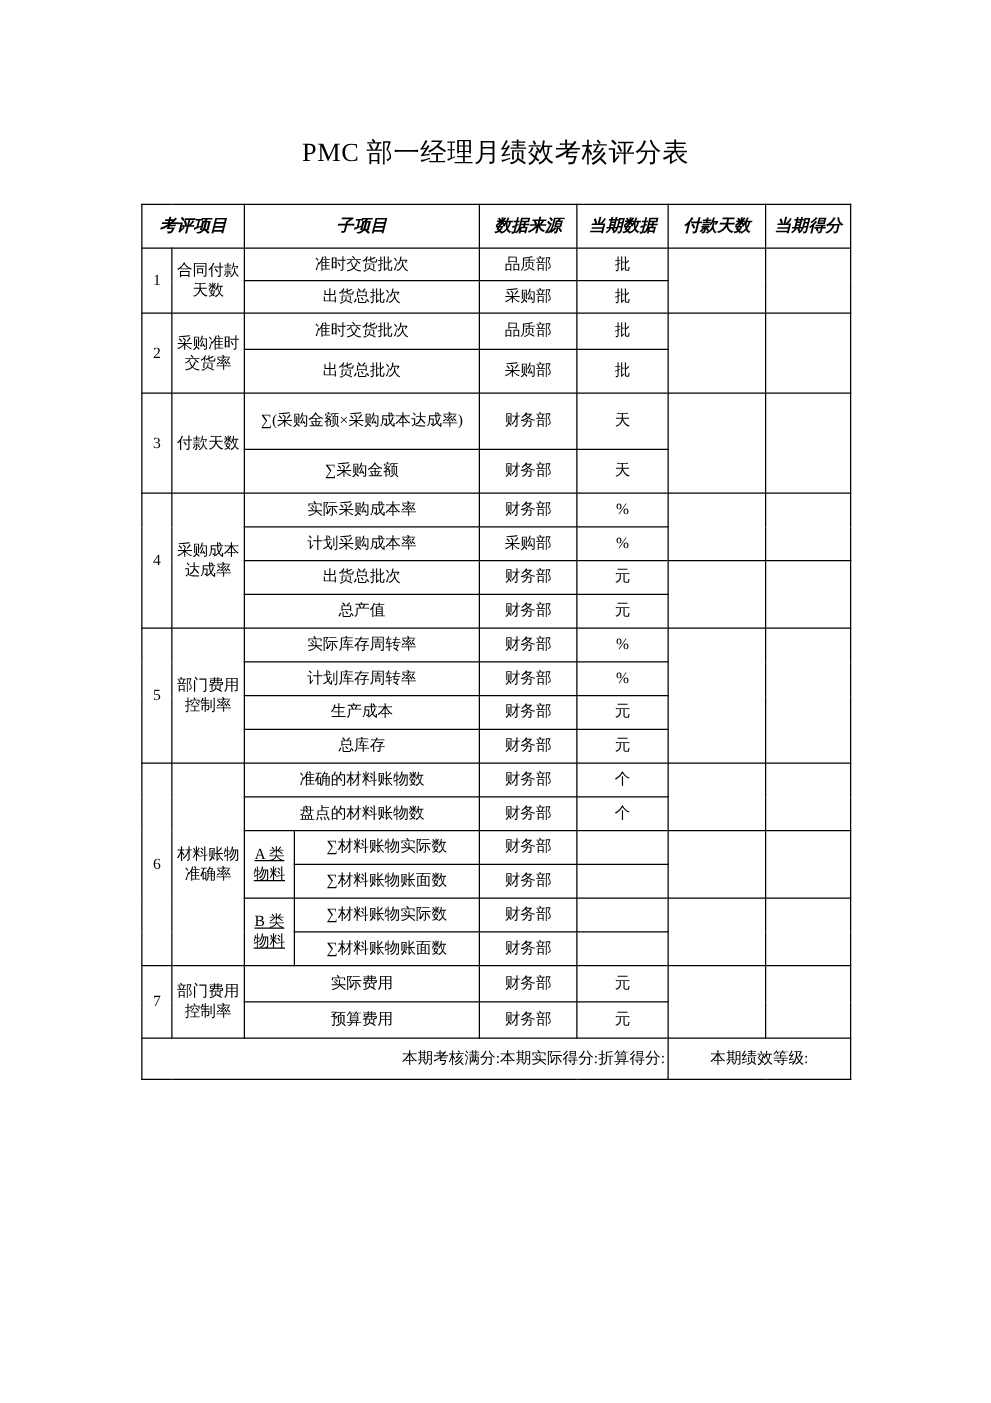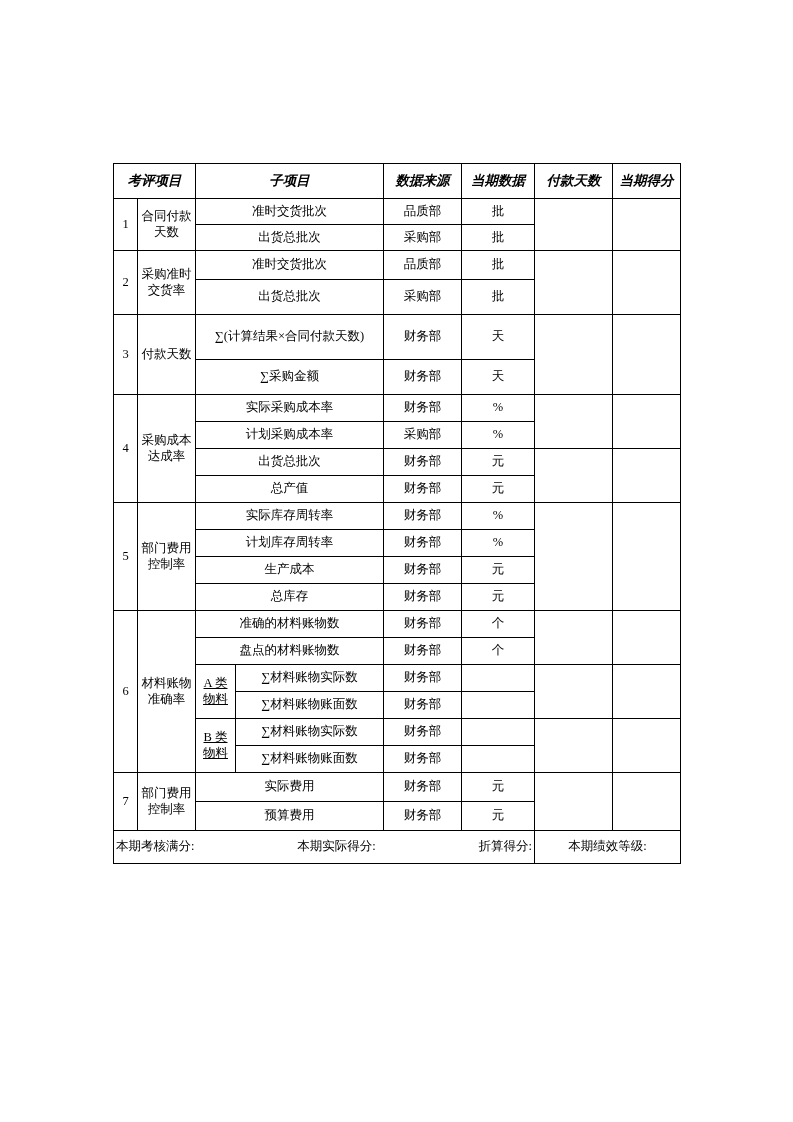--- a/index.html
+++ b/index.html
@@ -93,34 +93,35 @@
   tr.r-h4 td { height: 42px; }
   tr.r-h5 td { height: 24px; }
 
   td.footer-cell {
     height: 30px;
     font-size: 13px;
     padding: 0 6px;
   }
   .footer-inner {
     display: flex;
-    justify-content: space-between;
+    justify-content: flex-end;
     align-items: center;
     width: 100%;
     font-family: Liberation Serif, serif;
   }
   .footer-inner span {
     white-space: nowrap;
   }
 </style>
 </head>
 <body>
 
 <div class="page">
 
+  <div class="doc-title">PMC 部一经理月绩效考核评分表</div>
 
   <div class="table-wrap">
     <table class="score-table">
       <colgroup>
         <col class="c-no">
         <col class="c-item">
         <col class="c-sub-a">
         <col class="c-sub-b">
         <col class="c-src">
         <col class="c-data">
@@ -165,21 +166,21 @@
         </tr>
         <tr class="r-h3">
           <td class="sub-cell" colspan="2">出货总批次</td>
           <td>采购部</td>
           <td>批</td>
         </tr>
 
         <tr class="r-h4">
           <td class="no-cell" rowspan="2">3</td>
           <td class="item-cell" rowspan="2">付款天数</td>
-          <td class="sub-cell" colspan="2">∑(计算结果×合同付款天数)</td>
+          <td class="sub-cell" colspan="2">∑(采购金额×采购成本达成率)</td>
           <td>财务部</td>
           <td>天</td>
           <td class="blank-cell" rowspan="2"></td>
           <td class="blank-cell" rowspan="2"></td>
         </tr>
         <tr class="r-h3">
           <td class="sub-cell" colspan="2">∑采购金额</td>
           <td>财务部</td>
           <td>天</td>
         </tr>

